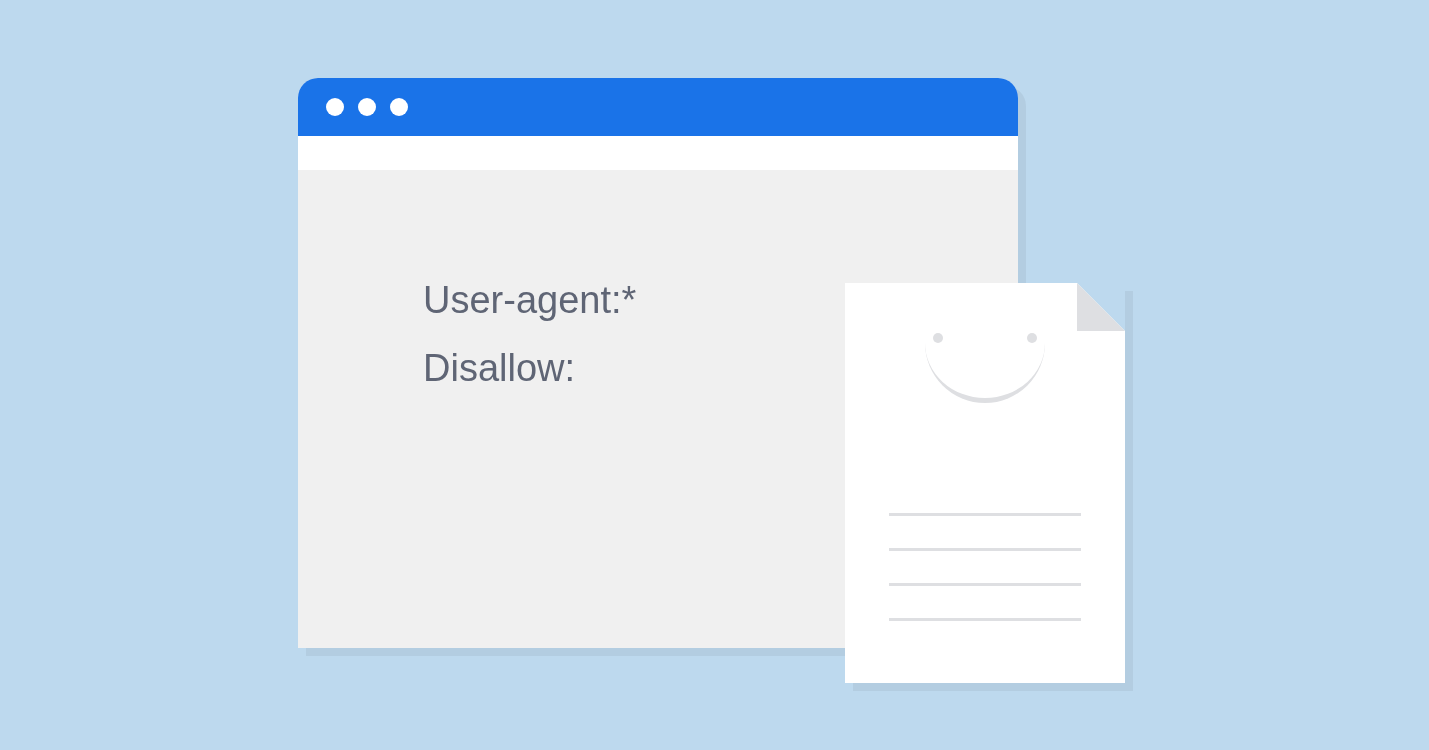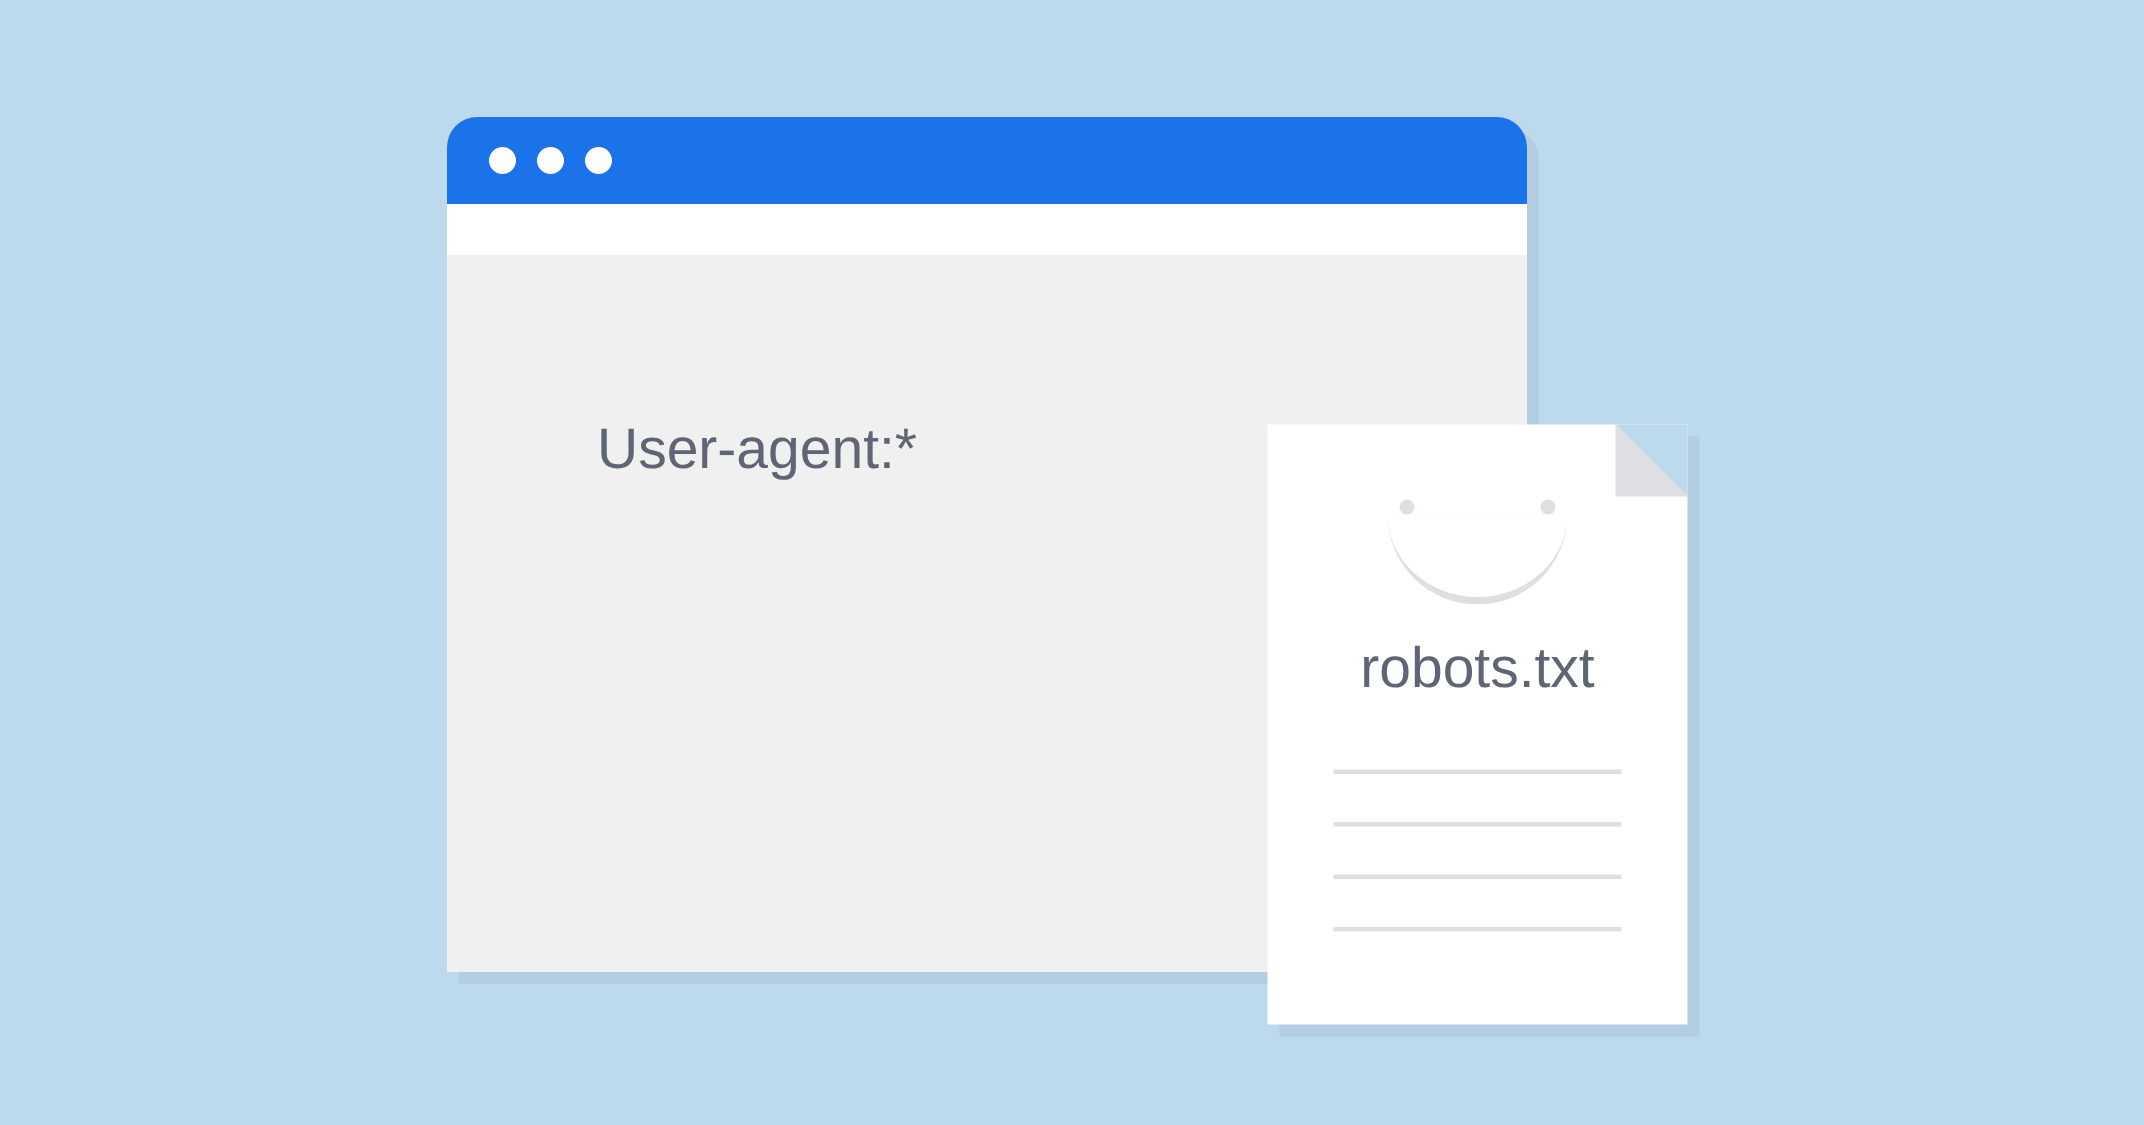--- a/index.html
+++ b/index.html
@@ -45,20 +45,21 @@
     }
     
     .browser-toolbar {
       height: 34px;
       background: #ffffff;
     }
     
     .browser-content {
       padding: 96px 0 0 100px;
       background: #f0f0f0;
+      margin-left: 25px;
     }
     
     .content-line {
       font-size: 38px;
       color: #5f6575;
       line-height: 1.8;
       font-weight: 400;
     }
     
     .file-card {
@@ -164,31 +165,31 @@
 
 <div class="browser-window">
   <div class="browser-titlebar">
     <div class="browser-dot"></div>
     <div class="browser-dot"></div>
     <div class="browser-dot"></div>
   </div>
   <div class="browser-toolbar"></div>
   <div class="browser-content">
     <div class="content-line">User-agent:*</div>
+    <div class="content-line">Disallow:</div>
   </div>
 </div>
 
 <div class="file-card">
   <div class="file-corner"></div>
   <div class="file-corner-fold"></div>
   <div class="face">
     <div class="eye eye-left"></div>
     <div class="eye eye-right"></div>
     <div class="smile"></div>
   </div>
-  <div class="file-title">robots.txt</div>
   <div class="file-lines">
     <div class="file-line"></div>
     <div class="file-line"></div>
     <div class="file-line"></div>
     <div class="file-line"></div>
   </div>
 </div>
 
 </body></html>

